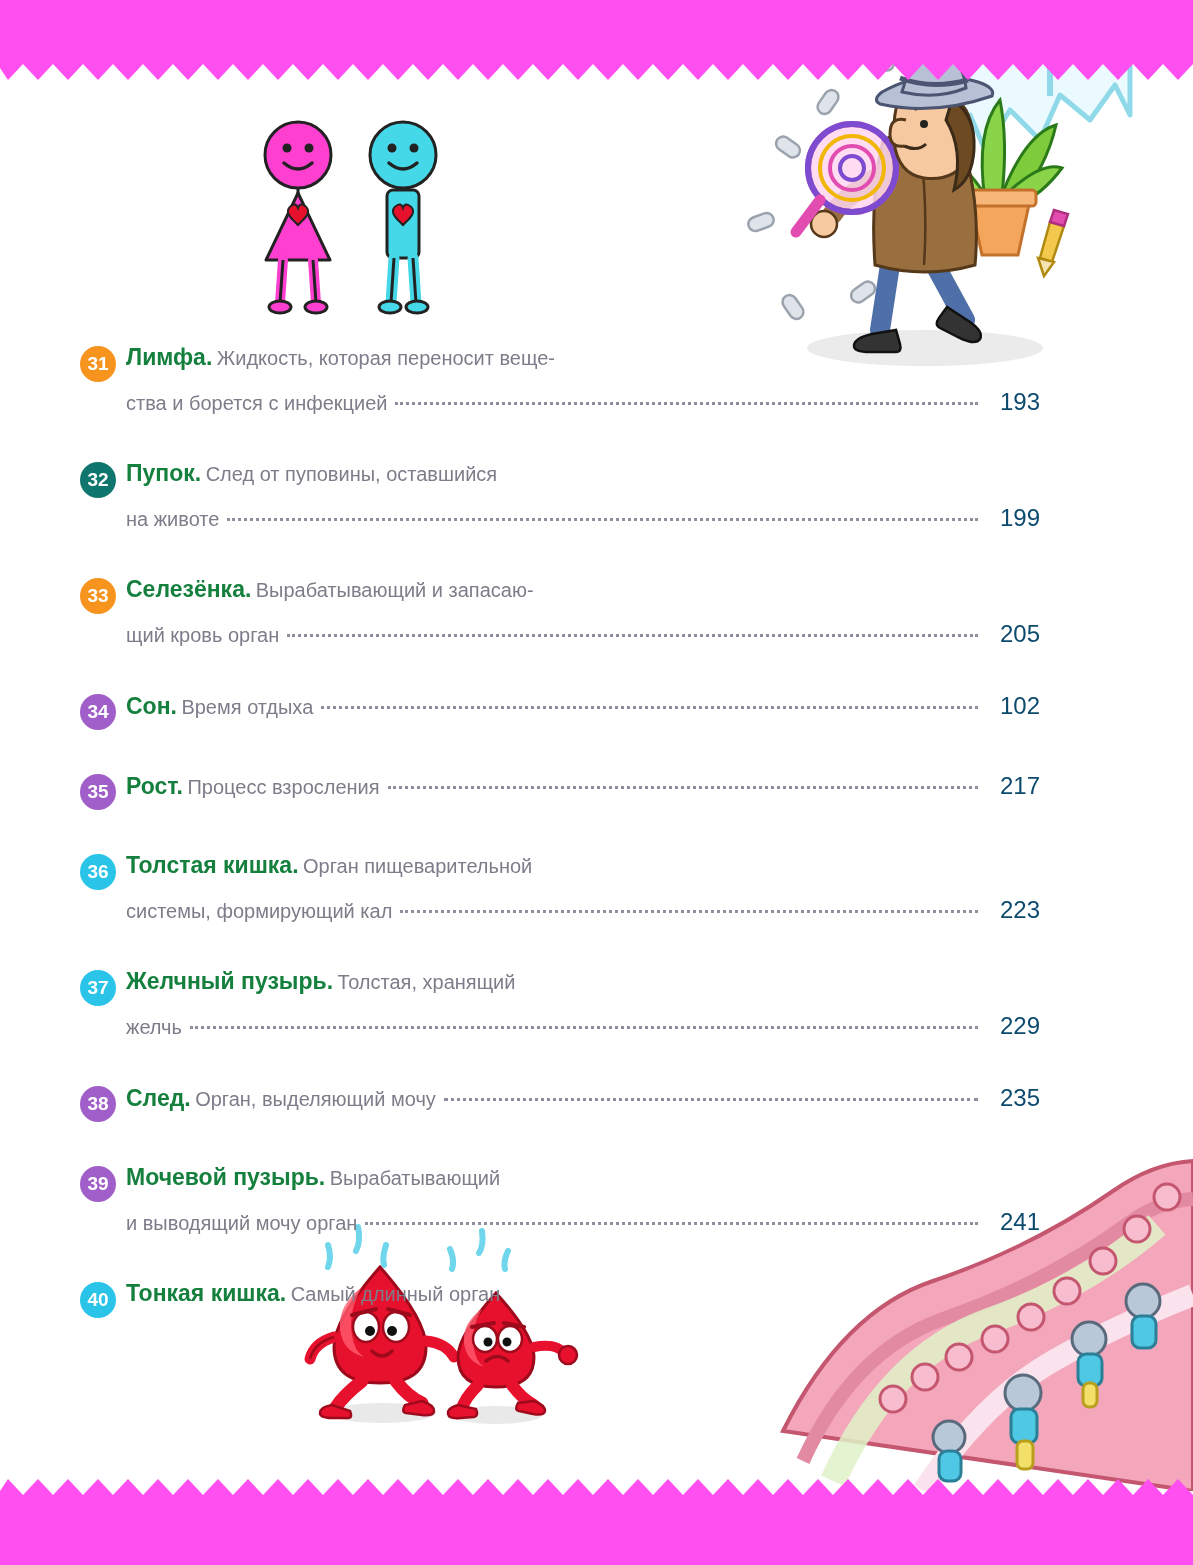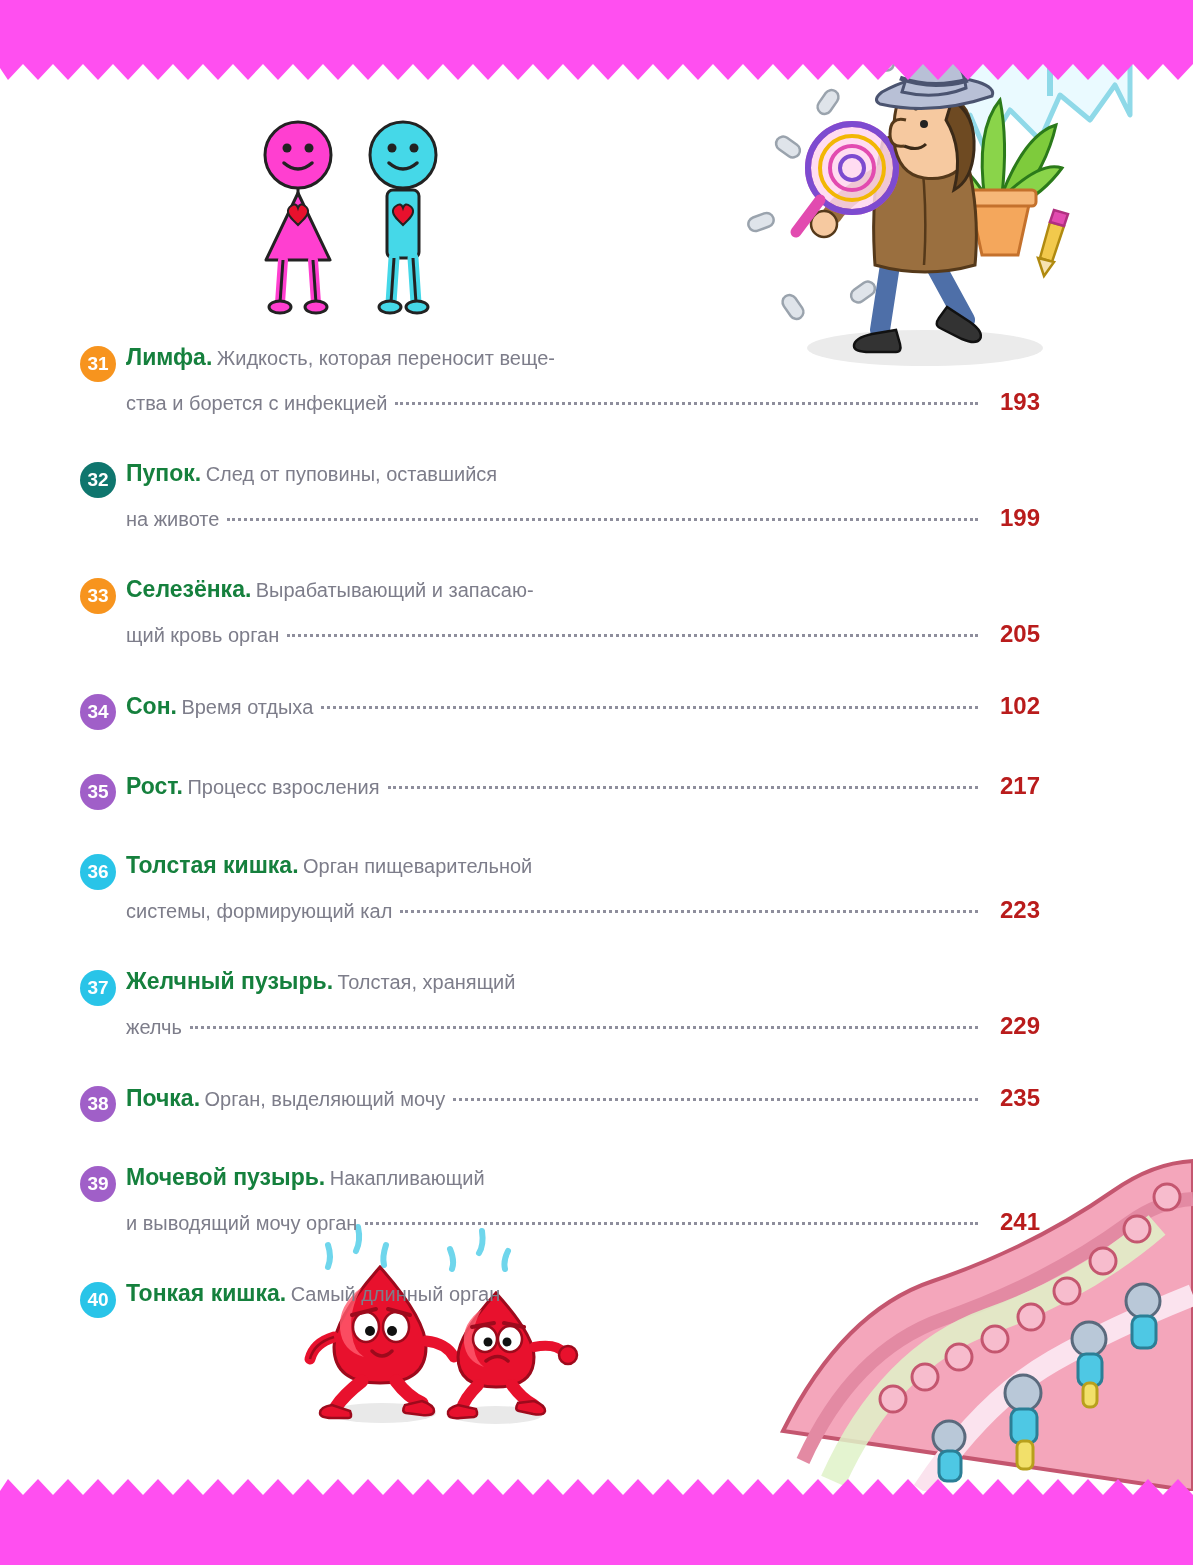--- a/index.html
+++ b/index.html
@@ -116,25 +116,24 @@
   .dots {
     flex: 1 1 auto;
     margin: 0 8px;
     border-bottom: 3px dotted #8e8e9c;
     position: relative;
     top: -5px;
     min-width: 20px;
   }
   .pagenum {
     flex: 0 0 auto;
-    color: #b91c1c;
+    color: #0c4a6e;
     font-size: 24px;
     text-align: right;
     min-width: 54px;
-    font-weight: bold;
   }
   .nodots .dots { border-bottom: none; }
 
   
   .illus { position: absolute; z-index: 3; }
 
   #illus-couple { left: 238px; top: 115px; }
   #illus-detective { left: 720px; top: 0px; }
   #illus-blood-drops { left: 300px; top: 1215px; }
   #illus-intestine { right: 0px; bottom: 70px; }
@@ -353,34 +352,34 @@
       <span class="desc">желчь</span>
       <span class="dots"></span>
       <span class="pagenum">229</span>
     </div>
   </div>
 
   <div class="toc-entry">
     <div class="line">
       <span class="badge purple">38</span>
       <span class="text-wrap">
-        <span class="title">Почка.</span>
+        <span class="title">След.</span>
         <span class="desc">Орган, выделяющий мочу</span>
       </span>
       <span class="dots"></span>
       <span class="pagenum">235</span>
     </div>
   </div>
 
   <div class="toc-entry">
     <div class="line nodots">
       <span class="badge purple">39</span>
       <span class="text-wrap">
         <span class="title">Мочевой пузырь.</span>
-        <span class="desc">Накапливающий</span>
+        <span class="desc">Вырабатывающий</span>
       </span>
       <span class="dots"></span>
     </div>
     <div class="line">
       <span class="indent"></span>
       <span class="desc">и выводящий мочу орган</span>
       <span class="dots"></span>
       <span class="pagenum">241</span>
     </div>
   </div>

